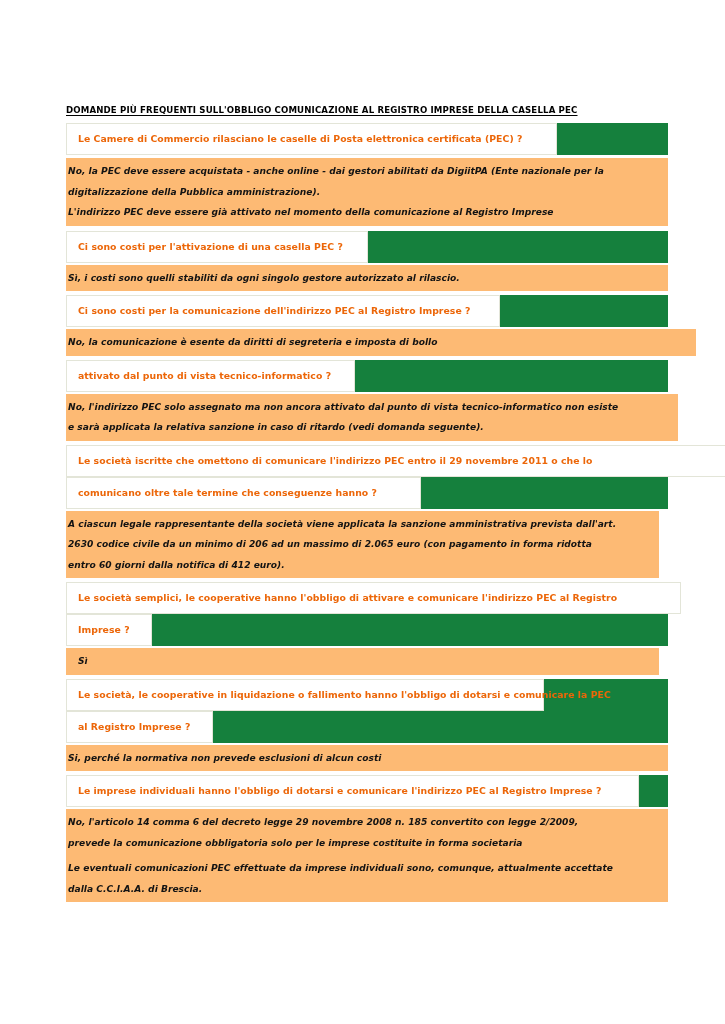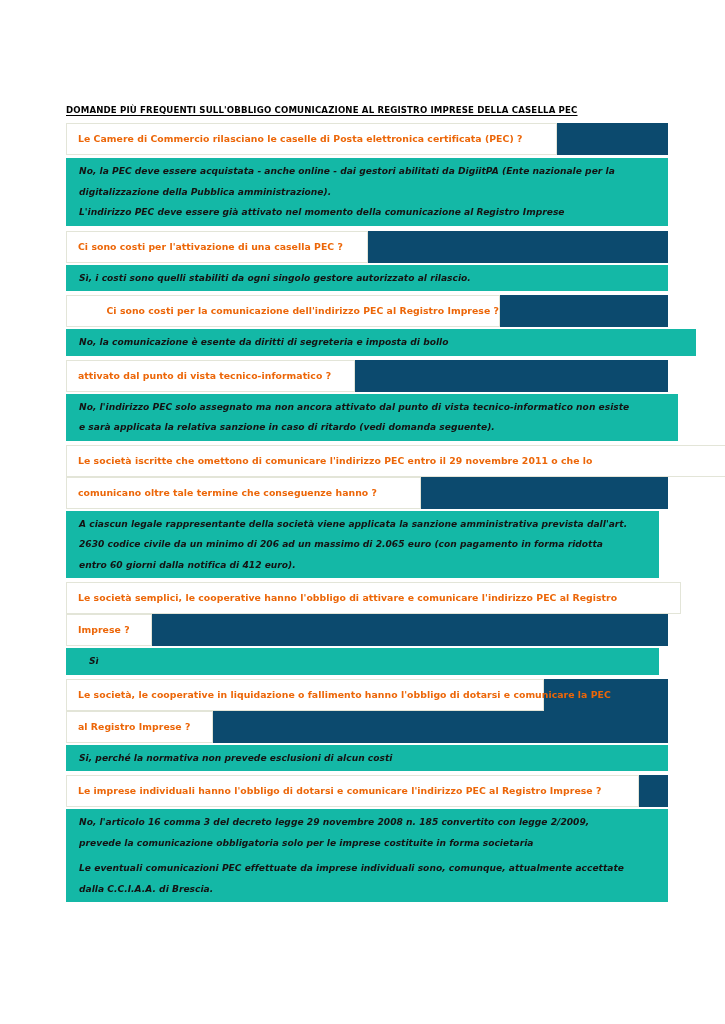--- a/index.html
+++ b/index.html
@@ -40,45 +40,45 @@
 
   .faq {
     position: absolute;
     left: 66px;
     top: 123px;
     width: 602px;
   }
 
   
   .q-block {
-    background: #0c4a6e;
+    background: #15803d;
   }
   .q-line {
     box-sizing: border-box;
     background: #ffffff;
     border: 1px solid #e3e5d8;
     color: #ec6608;
     font-weight: bold;
     font-size: 9.3px;
     line-height: 12px;
     padding: 9px 0 9px 11px;
     white-space: nowrap;
     letter-spacing: 0.05px;
   }
 
   
   .a-block {
     box-sizing: border-box;
-    background: #14b8a6;
+    background: #fdba74;
     color: #131313;
     font-style: italic;
     font-weight: bold;
     font-size: 9.1px;
     line-height: 20.5px;
-    padding: 3px 6px 3px 13px;
+    padding: 3px 6px 3px 2px;
     letter-spacing: 0.02px;
   }
   .a-block p {
     margin: 0;
     white-space: nowrap;
   }
   .a-indent p { padding-left: 10px; }
   .a-gap { height: 5px; }
 </style>
 </head>
@@ -101,21 +101,21 @@
       <div style="height: 5px;"></div>
       <div class="q-block">
         <div class="q-line" style="width: 302px;">Ci sono costi per l'attivazione di una casella PEC ?</div>
       </div>
       <div style="height: 2px;"></div>
       <div class="a-block" style="width: 602px;">
         <p>Sì, i costi sono quelli stabiliti da ogni singolo gestore autorizzato al rilascio.</p>
       </div>
       <div style="height: 4px;"></div>
       <div class="q-block">
-        <div class="q-line" style="width: 434px; text-align: right;">Ci sono costi per la comunicazione dell'indirizzo PEC al Registro Imprese ?</div>
+        <div class="q-line" style="width: 434px;">Ci sono costi per la comunicazione dell'indirizzo PEC al Registro Imprese ?</div>
       </div>
       <div style="height: 2px;"></div>
       <div class="a-block" style="width: 630px;">
         <p>No, la comunicazione è esente da diritti di segreteria e imposta di bollo</p>
       </div>
       <div style="height: 4px;"></div>
       <div class="q-block">
         <div class="q-line" style="width: 289px;">attivato dal punto di vista tecnico-informatico ?</div>
       </div>
       <div style="height: 2px;"></div>
@@ -151,21 +151,21 @@
       <div style="height: 2px;"></div>
       <div class="a-block" style="width: 602px;">
         <p>Si, perché la normativa non prevede esclusioni di alcun costi</p>
       </div>
       <div style="height: 4px;"></div>
       <div class="q-block">
         <div class="q-line" style="width: 573px;">Le imprese individuali hanno l'obbligo di dotarsi e comunicare l'indirizzo PEC al Registro Imprese ?</div>
       </div>
       <div style="height: 2px;"></div>
       <div class="a-block" style="width: 602px;">
-        <p>No, l'articolo 16 comma 3 del decreto legge 29 novembre 2008 n. 185 convertito con legge 2/2009,</p>
+        <p>No, l'articolo 14 comma 6 del decreto legge 29 novembre 2008 n. 185 convertito con legge 2/2009,</p>
         <p>prevede la comunicazione obbligatoria solo per le imprese costituite in forma societaria</p>
         <div class="a-gap"></div>
         <p>Le eventuali comunicazioni PEC effettuate da imprese individuali sono, comunque, attualmente accettate</p>
         <p>dalla C.C.I.A.A. di Brescia.</p>
       </div>
     </div>
 
 </div>
 
 </body></html>

